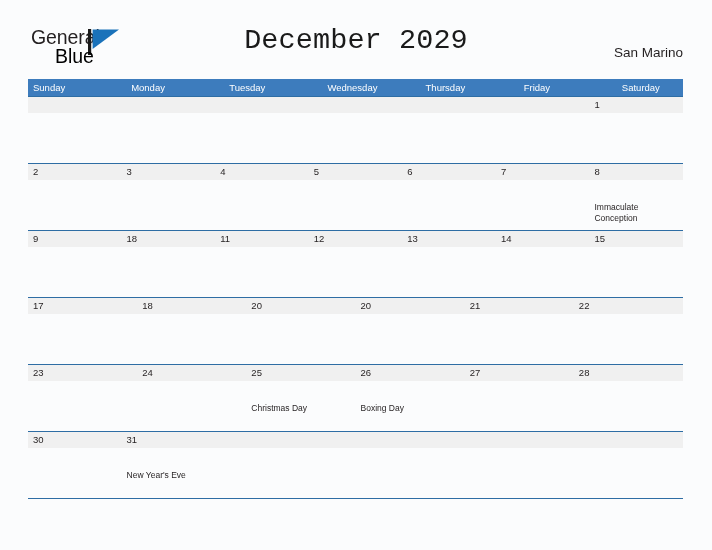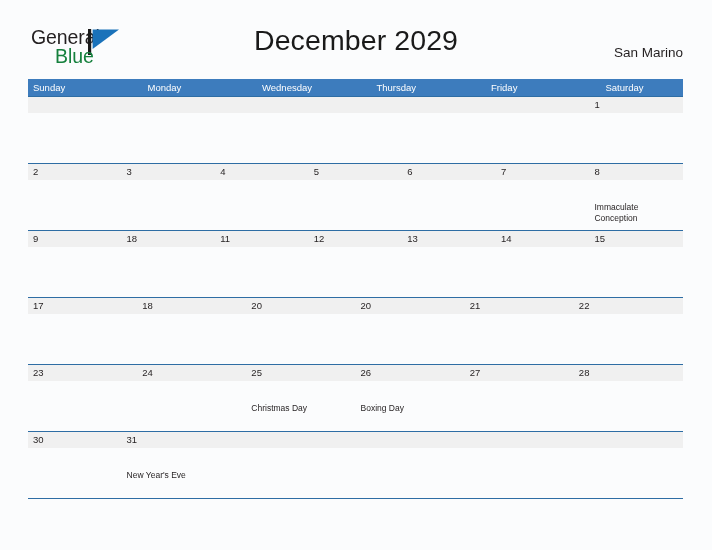--- a/index.html
+++ b/index.html
@@ -48,41 +48,42 @@
     letter-spacing: -0.1px;
     color: #231f20;
     white-space: nowrap;
   }
   .logo-row2 {
     position: absolute;
     left: 24px;
     top: 19px;
     font-size: 19.5px;
     letter-spacing: -0.1px;
-    color: #15803d;
+    color: #000000;
     white-space: nowrap;
   }
   .logo-flag {
     position: absolute;
     left: 57px;
     top: 1px;
     width: 33px;
     height: 26px;
   }
 
   .cal-title {
     position: absolute;
     left: 0;
     top: 0;
     width: 712px;
     text-align: center;
     font-size: 28.5px;
     font-weight: 400;
     color: #1a1a1a;
     letter-spacing: 0.1px;
+    font-family: Liberation Mono, monospace;
   }
 
   .cal-location {
     position: absolute;
     right: 29px;
     top: 21px;
     font-size: 13.5px;
     color: #231f20;
     white-space: nowrap;
     margin-left: 46px;
@@ -191,20 +192,21 @@
 
     <div class="cal-location">San Marino</div>
 
   </div>
 
   <div class="calendar">
 
     <div class="weekdays">
       <div class="weekday">Sunday</div>
       <div class="weekday">Monday</div>
+      <div class="weekday">Tuesday</div>
       <div class="weekday">Wednesday</div>
       <div class="weekday">Thursday</div>
       <div class="weekday">Friday</div>
       <div class="weekday">Saturday</div>
     </div>
 
     <div id="weeks-container">
         <div class="week">
           <div class="week-inner">
             <div class="daynum-strip"></div>

